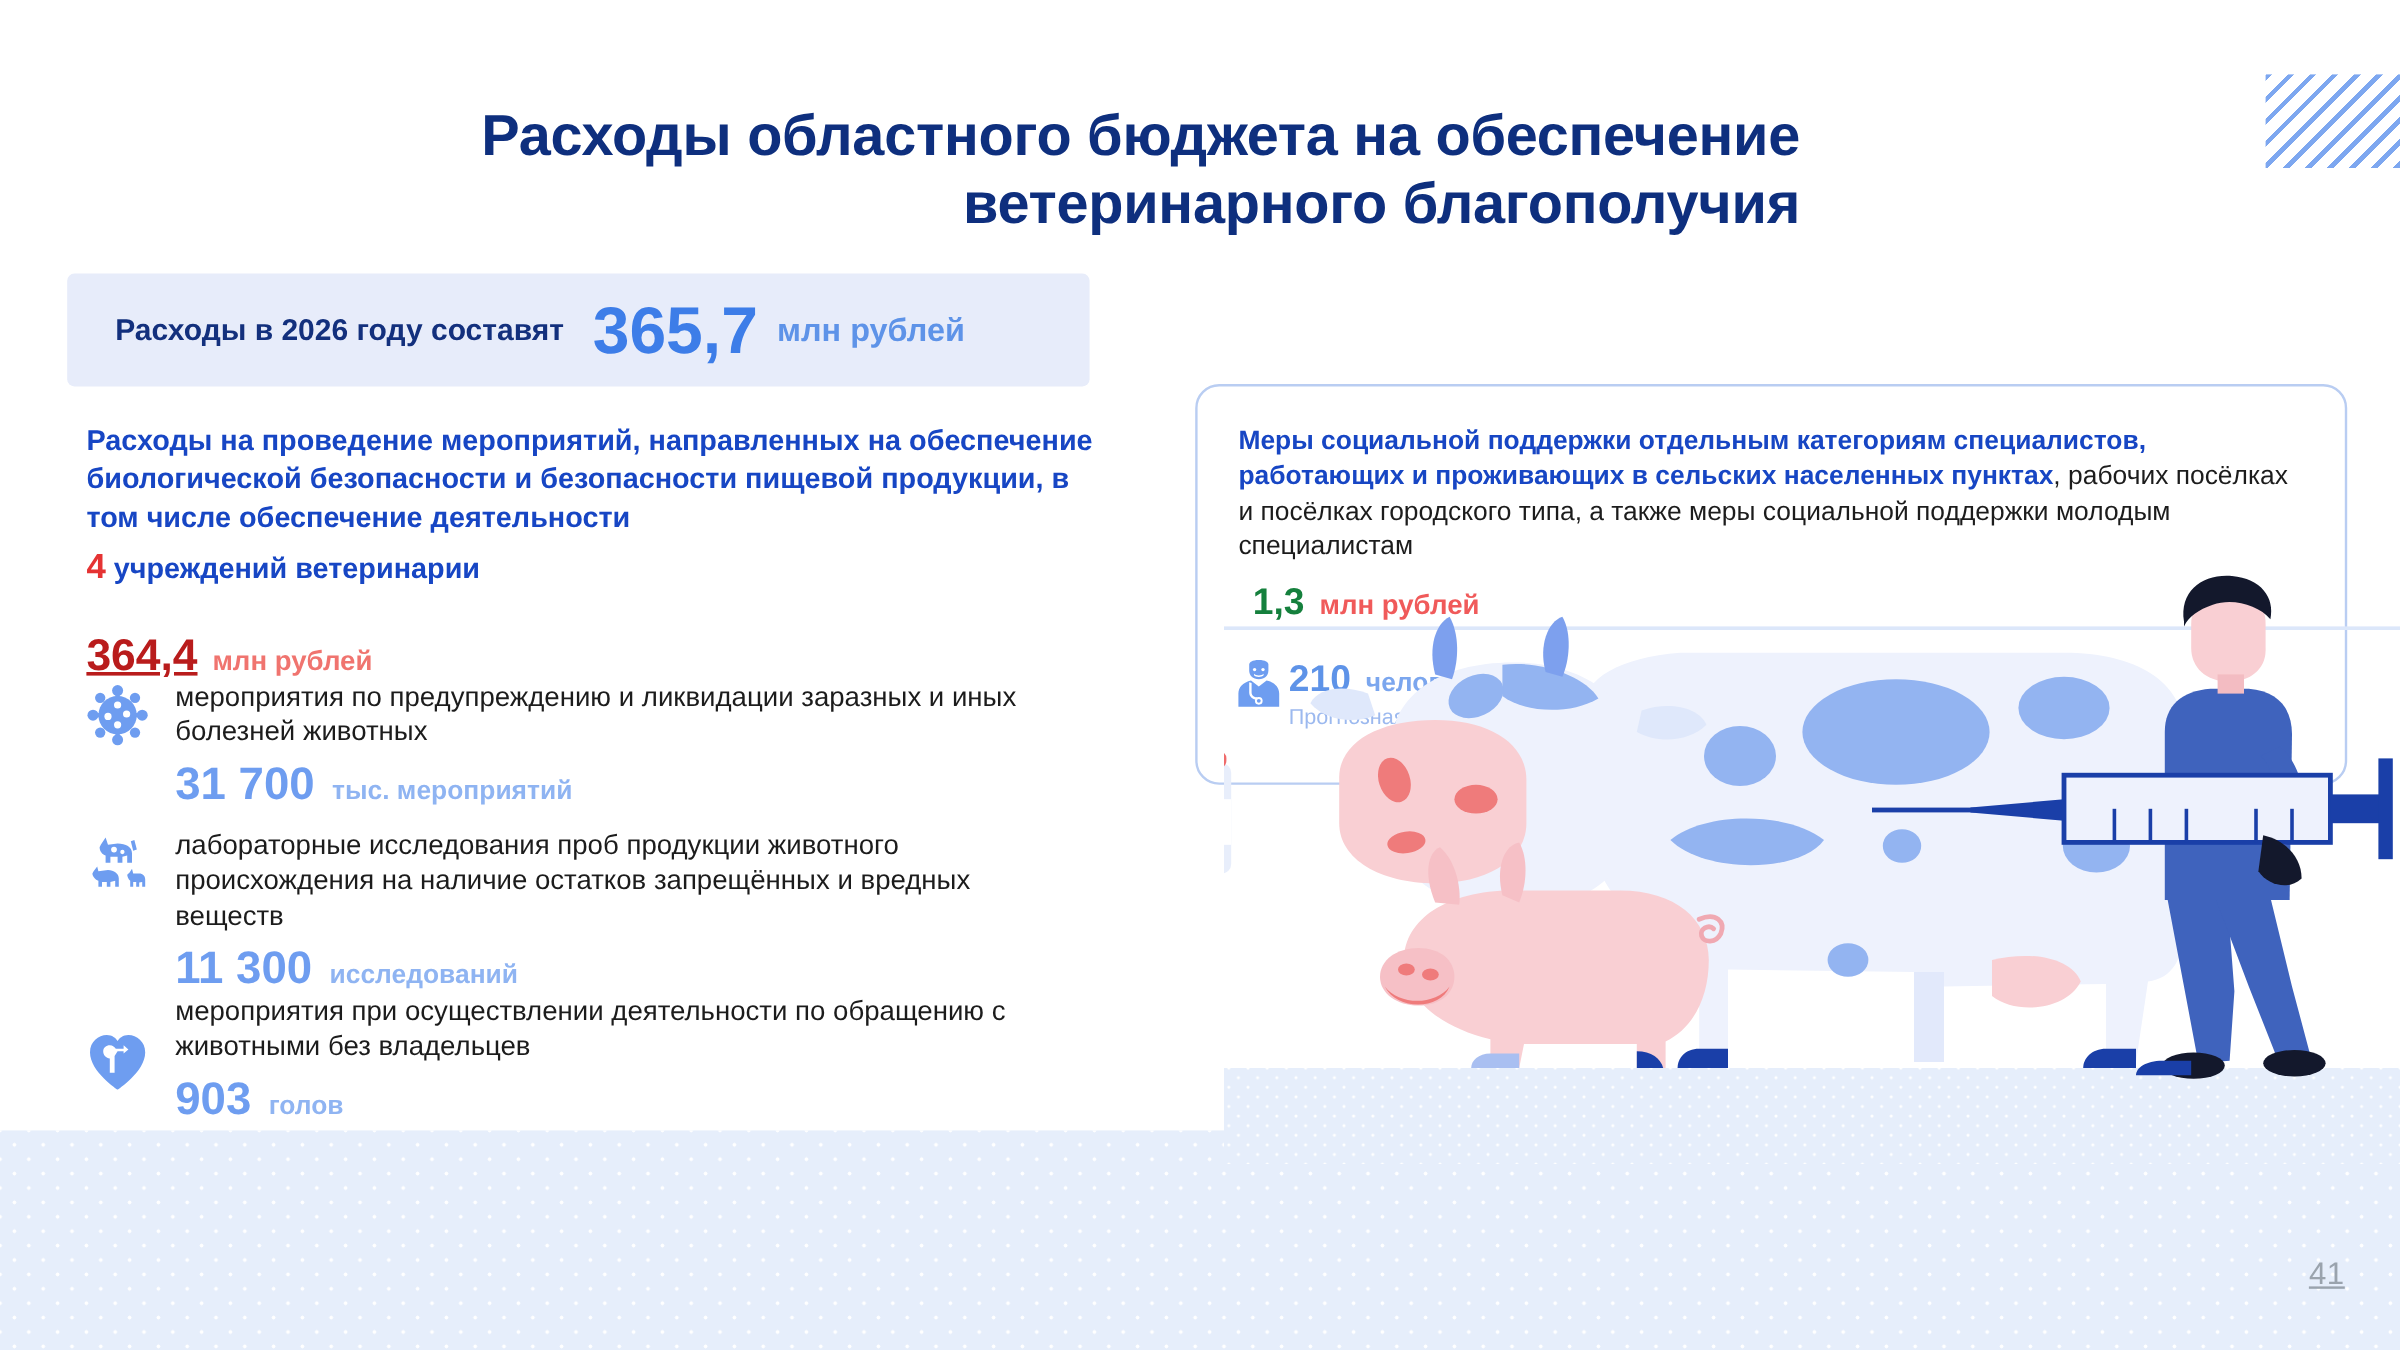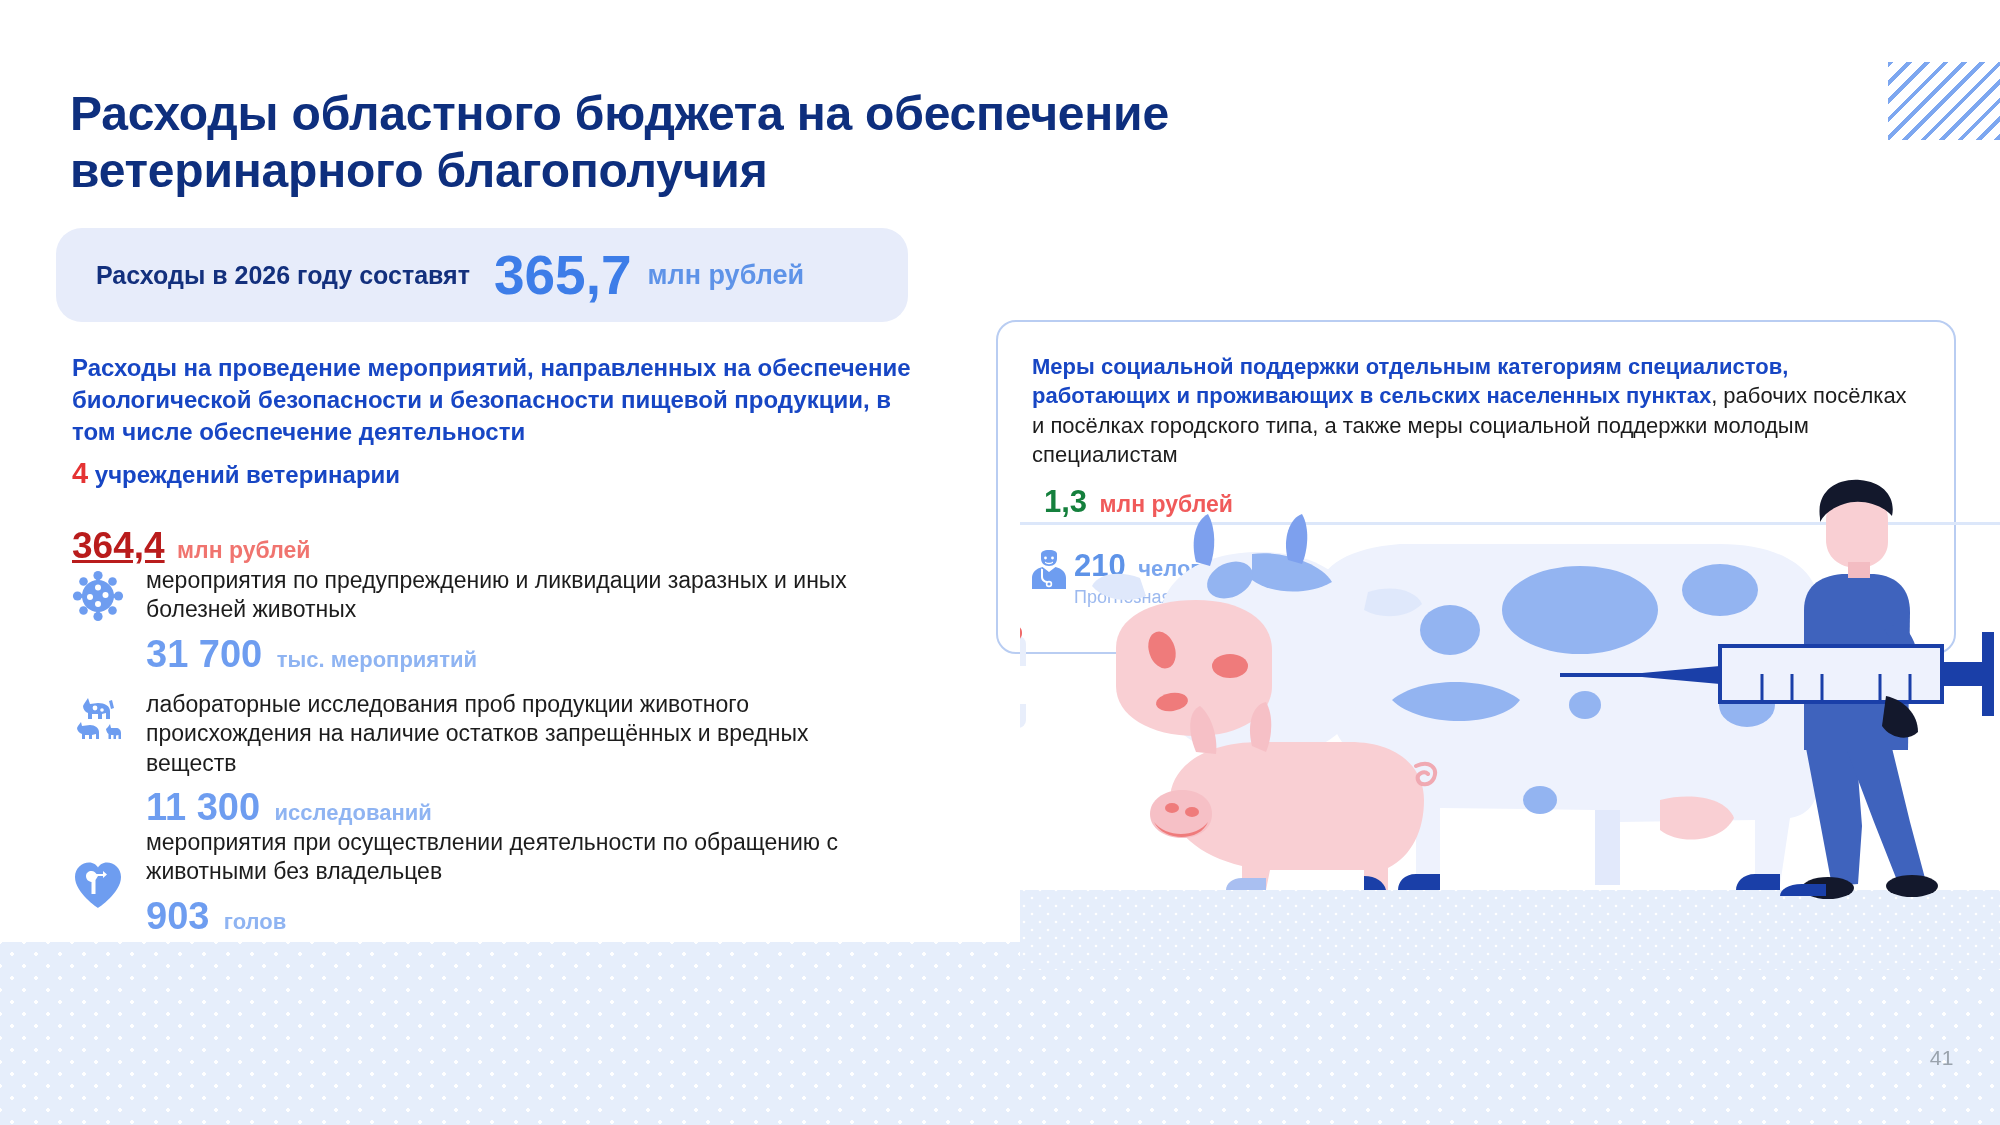--- a/index.html
+++ b/index.html
@@ -25,34 +25,34 @@
     position:absolute;left:0;right:0;top:942px;height:183px;
     background-color:#e6eefb;
     background-image:
       radial-gradient(#ffffff 1.6px, transparent 1.7px),
       radial-gradient(#ffffff 1.6px, transparent 1.7px);
     background-size:24px 24px, 24px 24px;
     background-position:0 0, 12px 12px;
   }
   .page-number{
     position:absolute;right:46px;top:1046px;
-    font-size:21px;color:#9aa3ad;letter-spacing:.5px;
+    font-size:26px;color:#9aa3ad;letter-spacing:.5px;text-decoration:underline;
   }
 
   
   .title{
     position:absolute;left:70px;top:54px;width:1430px;
     font-size:48px;line-height:1.18;font-weight:bold;
-    color:#0e2f7e;letter-spacing:-0.2px;
+    color:#0e2f7e;letter-spacing:-0.2px;text-align:right;
   }
 
   
   .stat-pill{
     position:absolute;left:56px;top:228px;width:852px;height:94px;
-    background:#e7ecfa;border-radius:26px;
+    background:#e7ecfa;border-radius:6px;
     display:flex;align-items:center;
   }
   .stat-pill .lbl{
     margin-left:40px;font-size:25px;font-weight:bold;color:#13307d;white-space:nowrap;
   }
   .stat-pill .big{
     margin-left:24px;font-size:55px;font-weight:bold;color:#3d7de8;line-height:1;
   }
   .stat-pill .unit{
     margin-left:16px;font-size:27px;font-weight:bold;color:#5e93e8;

